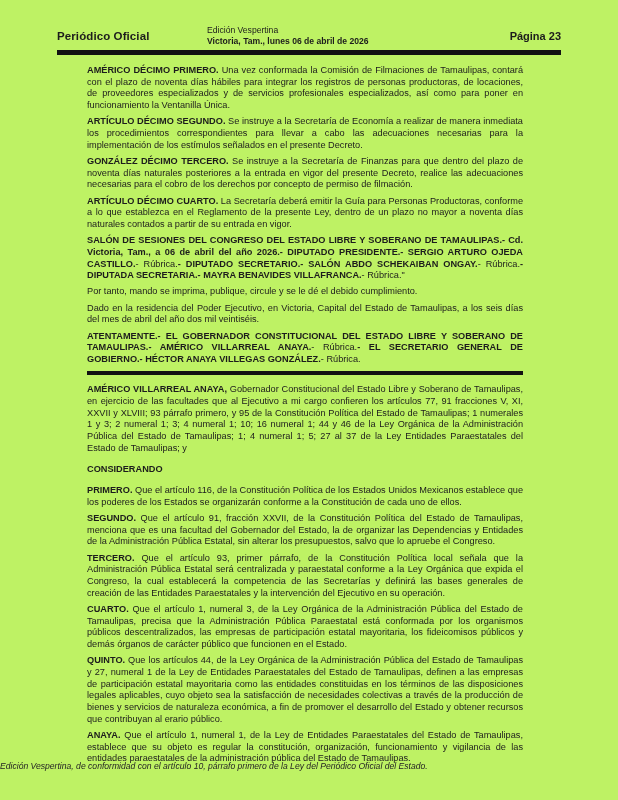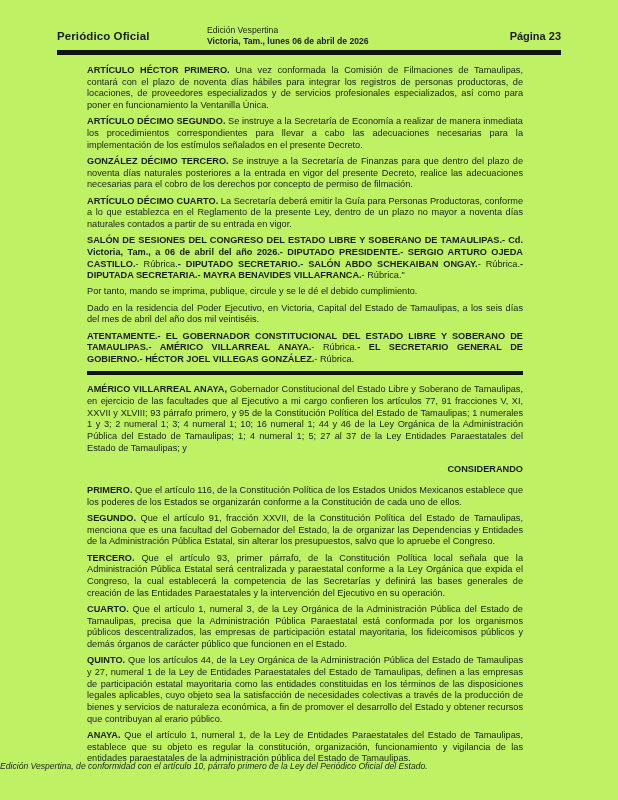--- a/index.html
+++ b/index.html
@@ -34,21 +34,21 @@
     position: absolute;
     top: 65px; left: 87px;
     width: 436px;
     font-size: 9.2px;
     line-height: 11.7px;
     text-align: justify;
   }
   .doc p.para { margin: 0 0 4.5px 0; }
   .doc p.para b { font-weight: 700; }
   .doc p.heading-p {
-    text-align: right;
+    text-align: left;
     font-weight: 700;
     margin: 10px 0 9px 0;
   }
   .mid-rule {
     height: 4.5px;
     background: #121212;
     margin: 5px 0 9px 0;
   }
   .footer {
     position: absolute;
@@ -69,28 +69,28 @@
     <div class="h-center">
       <div class="l1">Edición Vespertina</div>
       <div class="l2">Victoria, Tam., lunes 06 de abril de 2026</div>
     </div>
     <div class="h-right">Página 23</div>
   </div>
 
   <div class="header-rule"></div>
 
   <main class="doc">
-      <p class="para"><b>ARTÍCULO HÉCTOR PRIMERO. </b><span>Una vez conformada la Comisión de Filmaciones de Tamaulipas, contará con el plazo de noventa días hábiles para integrar los registros de personas productoras, de locaciones, de proveedores especializados y de servicios profesionales especializados, así como para poner en funcionamiento la Ventanilla Única.</span></p>
+      <p class="para"><b>AMÉRICO DÉCIMO PRIMERO. </b><span>Una vez conformada la Comisión de Filmaciones de Tamaulipas, contará con el plazo de noventa días hábiles para integrar los registros de personas productoras, de locaciones, de proveedores especializados y de servicios profesionales especializados, así como para poner en funcionamiento la Ventanilla Única.</span></p>
       <p class="para"><b>ARTÍCULO DÉCIMO SEGUNDO. </b><span>Se instruye a la Secretaría de Economía a realizar de manera inmediata los procedimientos correspondientes para llevar a cabo las adecuaciones necesarias para la implementación de los estímulos señalados en el presente Decreto.</span></p>
       <p class="para"><b>GONZÁLEZ DÉCIMO TERCERO. </b><span>Se instruye a la Secretaría de Finanzas para que dentro del plazo de noventa días naturales posteriores a la entrada en vigor del presente Decreto, realice las adecuaciones necesarias para el cobro de los derechos por concepto de permiso de filmación.</span></p>
       <p class="para"><b>ARTÍCULO DÉCIMO CUARTO. </b><span>La Secretaría deberá emitir la Guía para Personas Productoras, conforme a lo que establezca en el Reglamento de la presente Ley, dentro de un plazo no mayor a noventa días naturales contados a partir de su entrada en vigor.</span></p>
       <p class="para"><b>SALÓN DE SESIONES DEL CONGRESO DEL ESTADO LIBRE Y SOBERANO DE TAMAULIPAS.- Cd. Victoria, Tam., a 06 de abril del año 2026.- DIPUTADO PRESIDENTE.- SERGIO ARTURO OJEDA CASTILLO.</b><span>- Rúbrica.</span><b>- DIPUTADO SECRETARIO.- SALÓN ABDO SCHEKAIBAN ONGAY.</b><span>- Rúbrica.</span><b>- DIPUTADA SECRETARIA.- MAYRA BENAVIDES VILLAFRANCA.</b><span>- Rúbrica."</span></p>
       <p class="para"><span>Por tanto, mando se imprima, publique, circule y se le dé el debido cumplimiento.</span></p>
       <p class="para"><span>Dado en la residencia del Poder Ejecutivo, en Victoria, Capital del Estado de Tamaulipas, a los seis días del mes de abril del año dos mil veintiséis.</span></p>
-      <p class="para"><b>ATENTAMENTE.- EL GOBERNADOR CONSTITUCIONAL DEL ESTADO LIBRE Y SOBERANO DE TAMAULIPAS.- AMÉRICO VILLARREAL ANAYA.</b><span>- Rúbrica.</span><b>- EL SECRETARIO GENERAL DE GOBIERNO.- HÉCTOR JOEL VILLEGAS GONZÁLEZ.</b><span>- Rúbrica.</span></p>
+      <p class="para"><b>ATENTAMENTE.- EL GOBERNADOR CONSTITUCIONAL DEL ESTADO LIBRE Y SOBERANO DE TAMAULIPAS.- AMÉRICO VILLARREAL ANAYA.</b><span>- Rúbrica.</span><b>- EL SECRETARIO GENERAL DE GOBIERNO.- HÉCTOR ANAYA VILLEGAS GONZÁLEZ.</b><span>- Rúbrica.</span></p>
       <div class="mid-rule"></div>
       <p class="para"><b>AMÉRICO VILLARREAL ANAYA,</b><span> Gobernador Constitucional del Estado Libre y Soberano de Tamaulipas, en ejercicio de las facultades que al Ejecutivo a mi cargo confieren los artículos 77, 91 fracciones V, XI, XXVII y XLVIII; 93 párrafo primero, y 95 de la Constitución Política del Estado de Tamaulipas; 1 numerales 1 y 3; 2 numeral 1; 3; 4 numeral 1; 10; 16 numeral 1; 44 y 46 de la Ley Orgánica de la Administración Pública del Estado de Tamaulipas; 1; 4 numeral 1; 5; 27 al 37 de la Ley Entidades Paraestatales del Estado de Tamaulipas; y</span></p>
       <p class="heading-p">CONSIDERANDO</p>
       <p class="para"><b>PRIMERO. </b><span>Que el artículo 116, de la Constitución Política de los Estados Unidos Mexicanos establece que los poderes de los Estados se organizarán conforme a la Constitución de cada uno de ellos.</span></p>
       <p class="para"><b>SEGUNDO. </b><span>Que el artículo 91, fracción XXVII, de la Constitución Política del Estado de Tamaulipas, menciona que es una facultad del Gobernador del Estado, la de organizar las Dependencias y Entidades de la Administración Pública Estatal, sin alterar los presupuestos, salvo que lo apruebe el Congreso.</span></p>
       <p class="para"><b>TERCERO. </b><span>Que el artículo 93, primer párrafo, de la Constitución Política local señala que la Administración Pública Estatal será centralizada y paraestatal conforme a la Ley Orgánica que expida el Congreso, la cual establecerá la competencia de las Secretarías y definirá las bases generales de creación de las Entidades Paraestatales y la intervención del Ejecutivo en su operación.</span></p>
       <p class="para"><b>CUARTO. </b><span>Que el artículo 1, numeral 3, de la Ley Orgánica de la Administración Pública del Estado de Tamaulipas, precisa que la Administración Pública Paraestatal está conformada por los organismos públicos descentralizados, las empresas de participación estatal mayoritaria, los fideicomisos públicos y demás órganos de carácter público que funcionen en el Estado.</span></p>
       <p class="para"><b>QUINTO. </b><span>Que los artículos 44, de la Ley Orgánica de la Administración Pública del Estado de Tamaulipas y 27, numeral 1 de la Ley de Entidades Paraestatales del Estado de Tamaulipas, definen a las empresas de participación estatal mayoritaria como las entidades constituidas en los términos de las disposiciones legales aplicables, cuyo objeto sea la satisfacción de necesidades colectivas a través de la producción de bienes y servicios de naturaleza económica, a fin de promover el desarrollo del Estado y obtener recursos que contribuyan al erario público.</span></p>
       <p class="para"><b>ANAYA. </b><span>Que el artículo 1, numeral 1, de la Ley de Entidades Paraestatales del Estado de Tamaulipas, establece que su objeto es regular la constitución, organización, funcionamiento y vigilancia de las entidades paraestatales de la administración pública del Estado de Tamaulipas.</span></p>
     </main>

